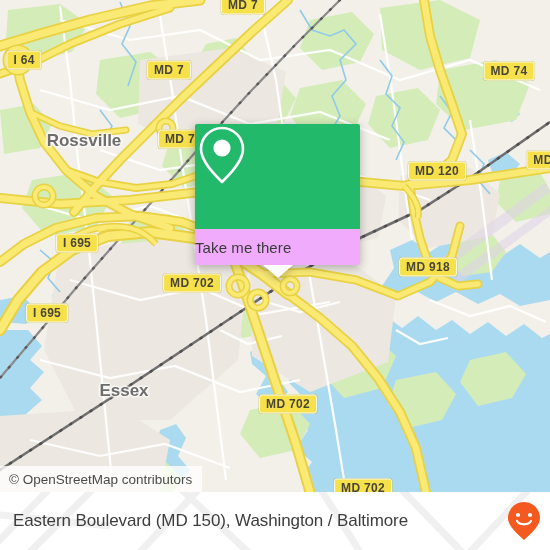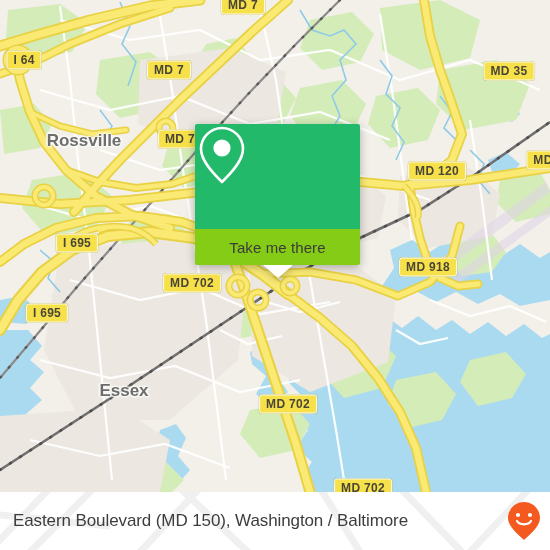--- a/index.html
+++ b/index.html
@@ -51,23 +51,23 @@
     filter:drop-shadow(0 2px 5px rgba(0,0,0,.28));
   }
   #card-top{
     height:105px;
     background:#22b96b;
     border-radius:2px 2px 0 0;
     display:flex;align-items:center;justify-content:center;
   }
   #card-bottom{
     height:36px;
-    background:#84cc16;
+    background:#f0abfc;
     border-radius:0 0 2px 2px;
-    display:flex;align-items:center;justify-content:center;
+    display:flex;align-items:center;
     position:relative;
   }
   #card-label{
     font-size:15px;
     color:#3b3b3b;
     font-family:"Liberation Sans",sans-serif;
     letter-spacing:.1px;
   }
   #card-tail{
     position:absolute;
@@ -321,21 +321,21 @@
 
     <div>
       <div class="place" style="left:84px;top:141px">Rossville</div>
       <div class="place" style="left:124px;top:391px">Essex</div>
     </div>
 
     <div>
       <div class="shield" style="left:243px;top:5px">MD 7</div>
       <div class="shield" style="left:24px;top:60px">I 64</div>
       <div class="shield" style="left:169px;top:70px">MD 7</div>
-      <div class="shield" style="left:509px;top:71px">MD 35</div>
+      <div class="shield" style="left:509px;top:71px">MD 74</div>
       <div class="shield" style="left:180px;top:139px">MD 7</div>
       <div class="shield" style="left:437px;top:171px">MD 120</div>
       <div class="shield" style="left:543px;top:160px">MD</div>
       <div class="shield" style="left:77px;top:243px">I 695</div>
       <div class="shield" style="left:192px;top:283px">MD 702</div>
       <div class="shield" style="left:428px;top:267px">MD 918</div>
       <div class="shield" style="left:47px;top:313px">I 695</div>
       <div class="shield" style="left:288px;top:404px">MD 702</div>
       <div class="shield" style="left:363px;top:488px">MD 702</div>
     </div>
@@ -346,20 +346,23 @@
           <path d="M27,4 C15.4,4 6,13.4 6,25 C6,38 21,52 27,58 C33,52 48,38 48,25 C48,13.4 38.6,4 27,4 Z" fill="none" stroke="#ffffff" stroke-width="2.6" stroke-linejoin="round"></path>
           <circle cx="27" cy="24" r="8.6" fill="#ffffff"></circle>
         </svg>
       </div>
       <div id="card-bottom">
         <span id="card-label">Take me there</span>
         <div id="card-tail"></div>
       </div>
     </div>
 
+    <div id="attrib">
+      <span>© OpenStreetMap contributors</span>
+    </div>
   </div>
 
   <div id="footer">
     <svg id="footer-bg" width="550" height="58" viewBox="0 0 550 58">
       <rect x="0" y="0" width="550" height="58" fill="#ffffff"></rect>
       <g stroke="#f0f0f0" stroke-width="7" fill="none">
         <path d="M-10,58 L50,-4"></path>
         <path d="M30,60 L96,-6"></path>
         <path d="M140,60 L200,-4"></path>
         <path d="M180,-4 L250,62"></path>

